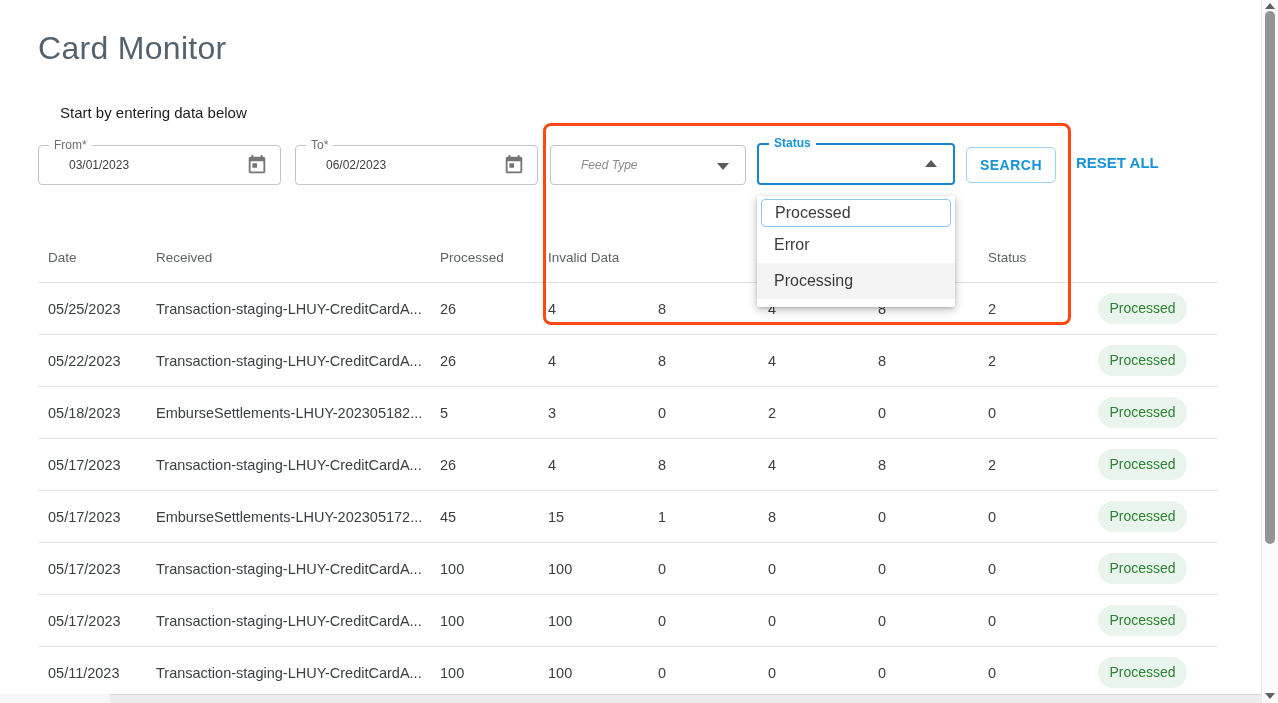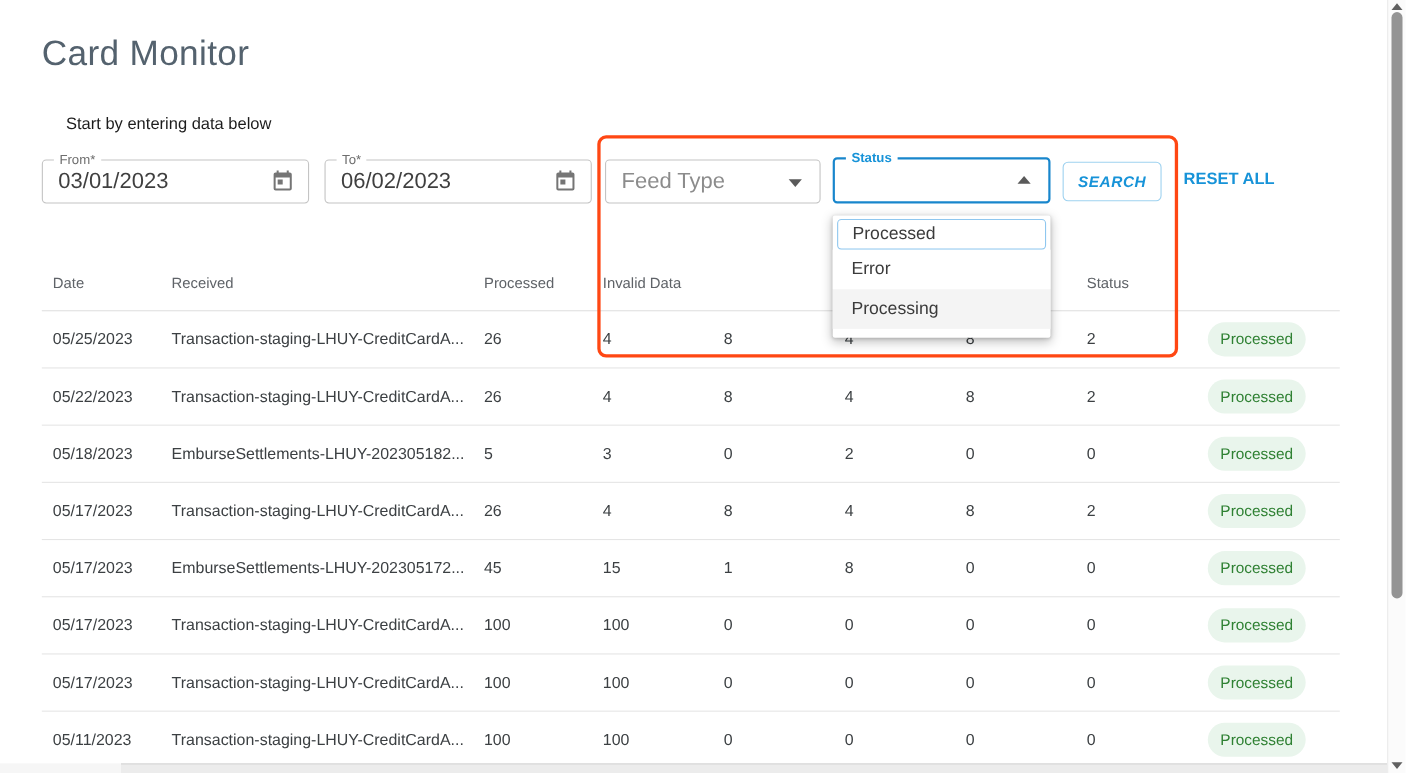--- a/index.html
+++ b/index.html
@@ -9,40 +9,40 @@
 
   
   .page-title { position:absolute; left:38px; top:30px; font-size:32px; font-weight:400;
                 color:var(--title-gray); letter-spacing:.3px; }
   .page-subtitle { position:absolute; left:38px; top:104px; font-size:15px; color:#1c1c1c;margin-left:22px; }
 
   
   .field { position:absolute; height:40px; border:1px solid #c4c4c4; border-radius:4px; background:#fff; }
   .field .flabel { position:absolute; top:-8px; left:10px; background:#fff; padding:0 5px;
                    font-size:12px; color:#6e6e6e; line-height:14px; }
-  .field .fvalue { position:absolute; left:14px; top:0; line-height:38px; font-size:20px; color:#3f3f3f; }
+  .field .fvalue { position:absolute; left:30px; top:0; line-height:38px; font-size:12px; color:#3f3f3f; }
   .field .fplaceholder { color:#8c8c8c; }
   .cal-icon { position:absolute; right:12px; top:8px; width:22px; height:22px; cursor:pointer; }
   .caret-down { position:absolute; right:16px; top:17px; width:0; height:0;
                 border-left:6px solid transparent; border-right:6px solid transparent;
                 border-top:7px solid #5a5a5a; }
   .caret-up { position:absolute; right:16px; top:15px; width:0; height:0;
               border-left:6px solid transparent; border-right:6px solid transparent;
               border-bottom:7px solid #5a5a5a; }
   .field-from { left:38px;  top:145px; width:243px; }
   .field-to   { left:295px; top:145px; width:243px; }
-  .field-feed { left:550px; top:145px; width:196px; }
+  .field-feed { left:550px; top:145px; width:196px;font-style:italic; }
   .field-status { left:757px; top:143px; width:198px; height:42px;
                   border:2px solid var(--status-border-blue); }
   .field-status .flabel { color:var(--accent-blue); font-weight:600; top:-9px; }
 
   .search-btn { position:absolute; left:966px; top:147px; width:90px; height:36px;
                 background:#fff; border:1px solid #9ed2f0; border-radius:5px;
                 color:var(--accent-blue); font-family:"Liberation Sans",sans-serif;
-                font-size:14px; font-weight:700; letter-spacing:.5px; cursor:pointer;font-style:italic; }
+                font-size:14px; font-weight:700; letter-spacing:.5px; cursor:pointer; }
   .reset-link { position:absolute; left:1076px; top:154px; font-size:15px; font-weight:700;
                 color:var(--accent-blue); cursor:pointer; }
 
   
   .annotation-box { position:absolute; left:543px; top:123px; width:528px; height:202px;
                     border:3px solid var(--annotation-orange); border-radius:8px;
                     z-index:30; pointer-events:none; }
 
   
   .dropdown-panel { position:absolute; left:757px; top:196px; width:198px; z-index:20;

